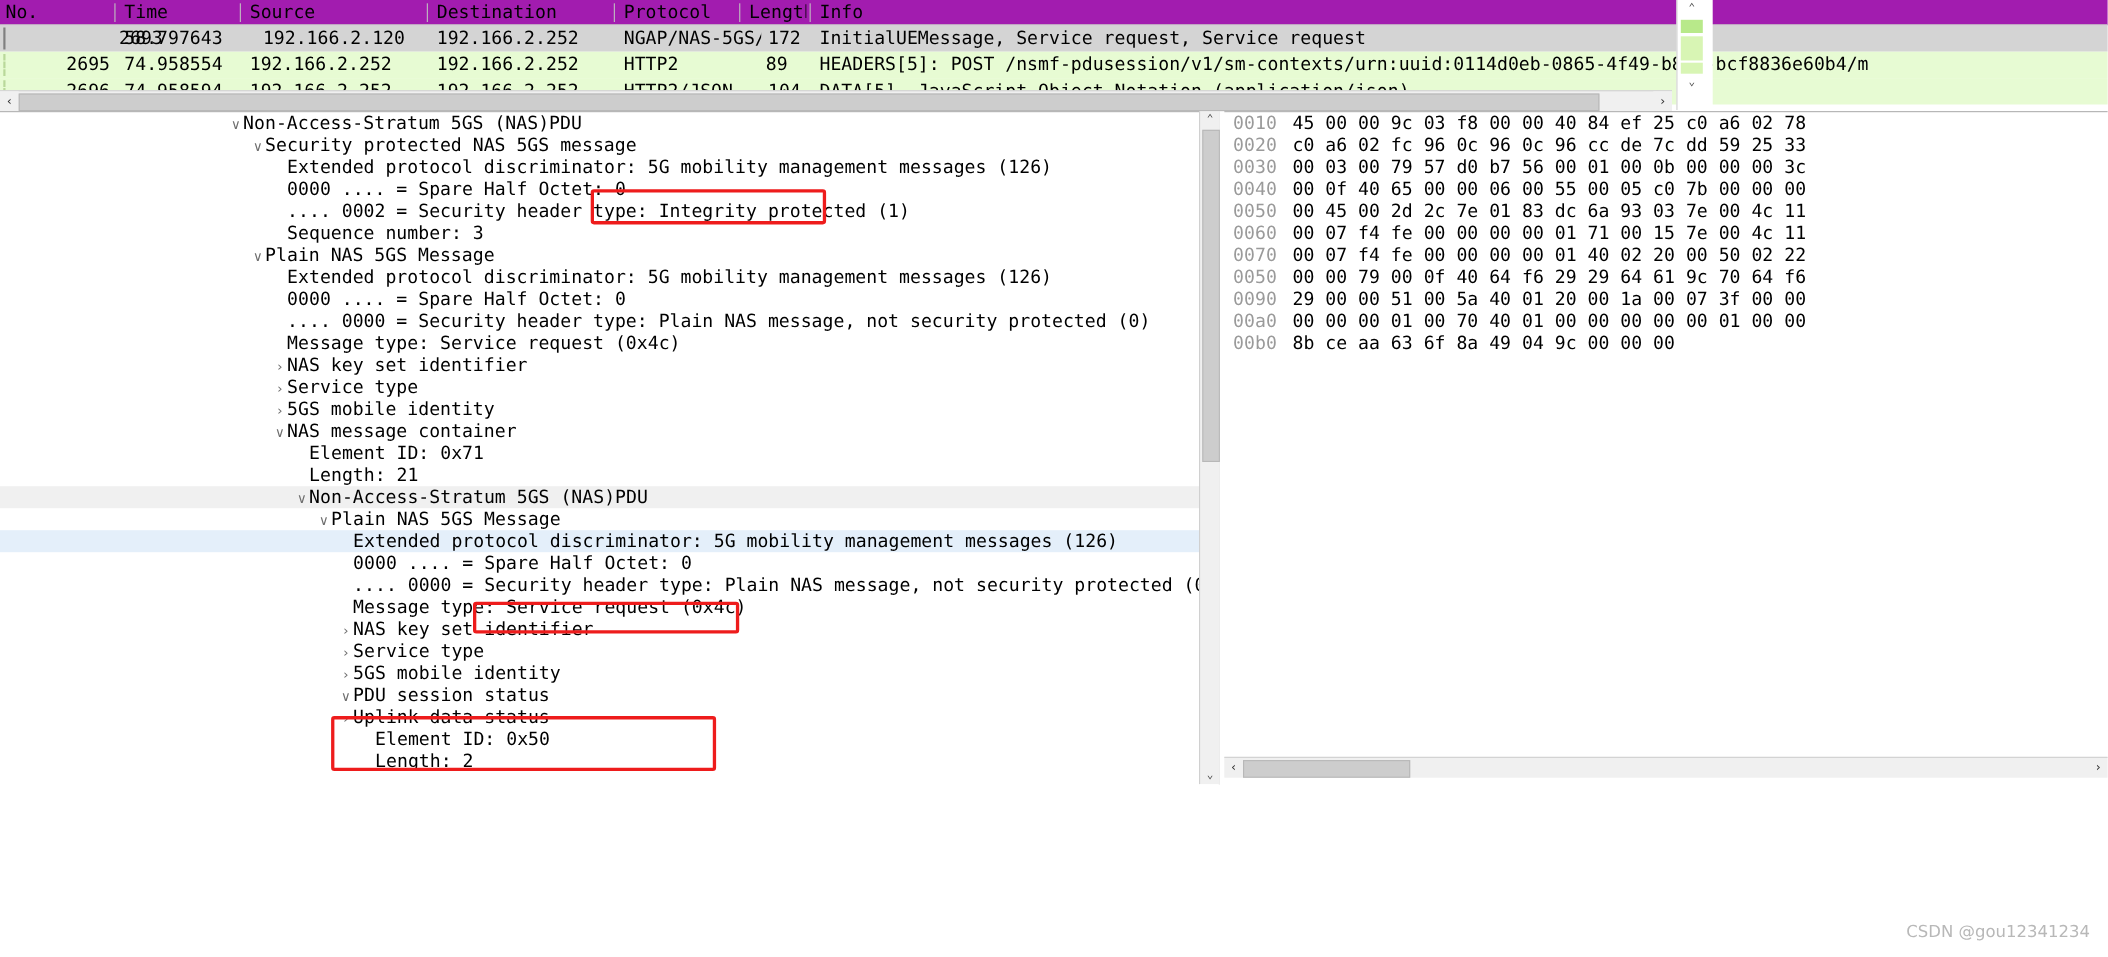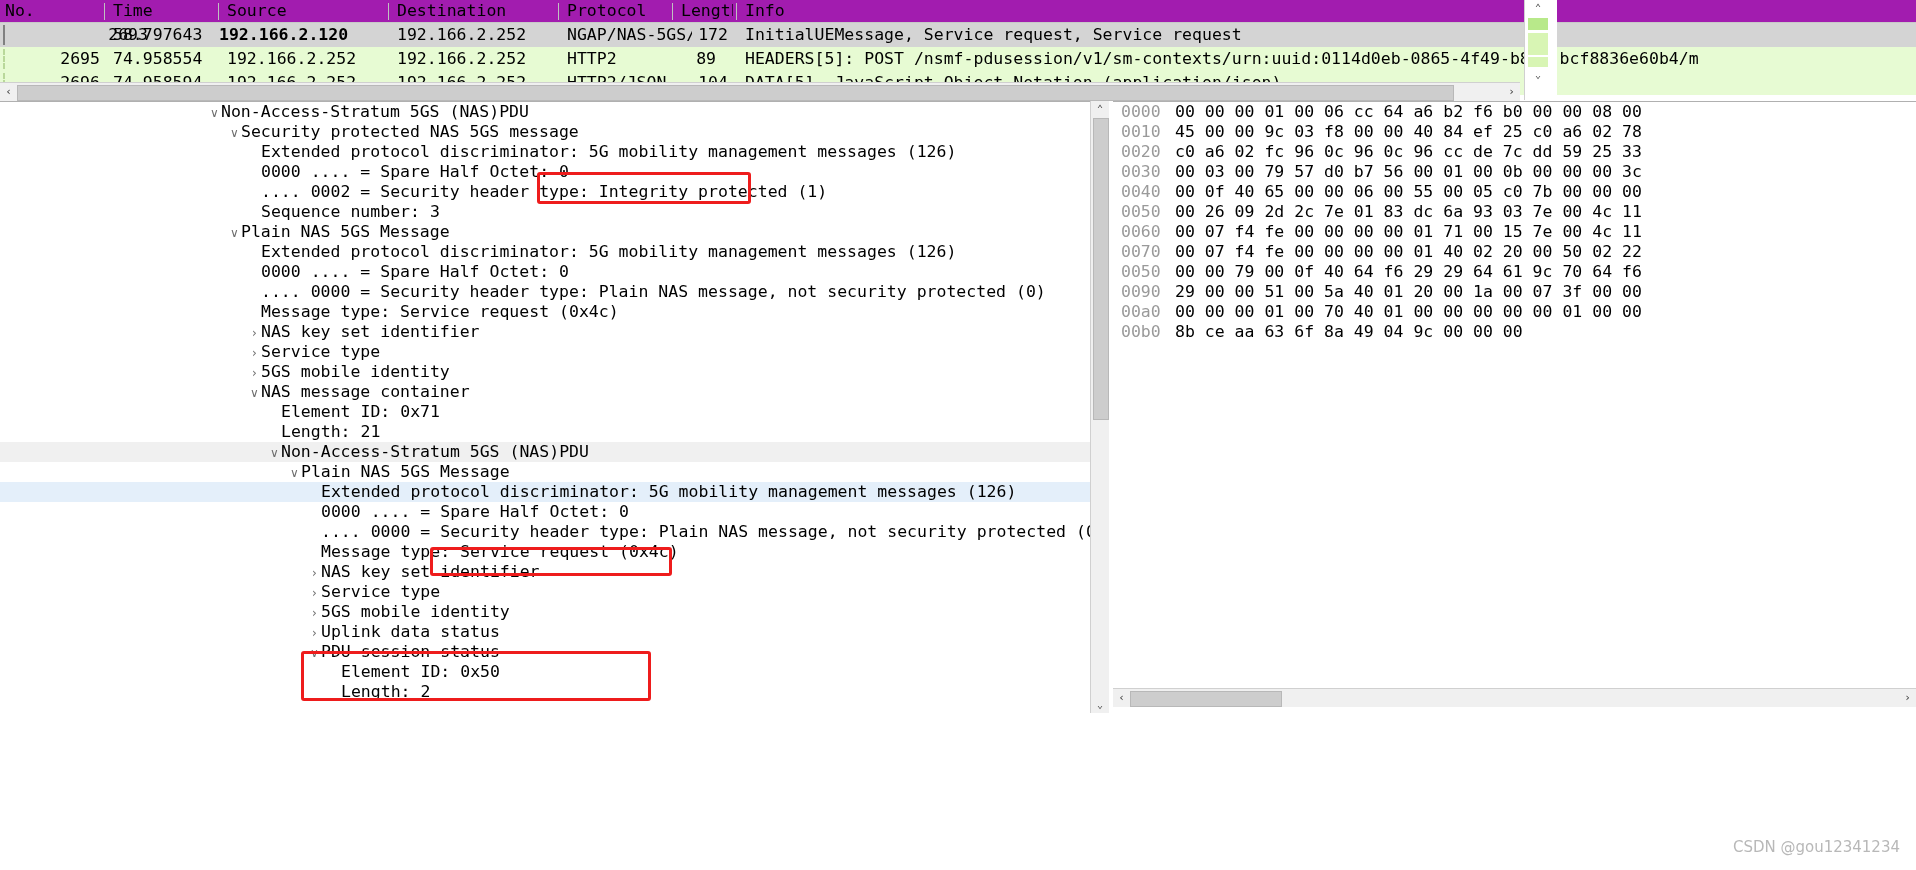--- a/index.html
+++ b/index.html
@@ -102,21 +102,21 @@
         <div class="col" style="left: 676px; width: 52px;">Length</div>
         <div class="sep" style="left: 672px;"></div>
         <div class="col" style="left: 740px; width: 1170px;">Info</div>
         <div class="sep" style="left: 736px;"></div>
       </div>
     <div id="pl-rows">
         <div class="pl-row selected">
           <div class="marker"></div>
           <div class="cell num" style="left: 0px; width: 100px; text-align: right; padding-left: 48px;">2693</div>
           <div class="cell" style="left: 108px; width: 110px; padding-left: 5px; box-sizing: border-box;">58.797643</div>
-          <div class="cell" style="left: 214px; width: 160px; padding-left: 5px; box-sizing: border-box; font-weight: bold;">192.166.2.120</div>
+          <div class="cell" style="left: 234px; width: 160px; padding-left: 5px; box-sizing: border-box;">192.166.2.120</div>
           <div class="cell" style="left: 392px; width: 160px; padding-left: 5px; box-sizing: border-box;">192.166.2.252</div>
           <div class="cell" style="left: 562px; width: 130px; padding-left: 5px; box-sizing: border-box;">NGAP/NAS-5GS/…</div>
           <div class="cell num" style="left: 676px; width: 52px; text-align: right;">172</div>
           <div class="cell" style="left: 740px; width: 1170px; padding-left: 5px; box-sizing: border-box;">InitialUEMessage, Service request, Service request</div>
         </div>
         <div class="pl-row green">
           <div class="marker"></div>
           <div class="cell num" style="left: 0px; width: 100px; text-align: right;">2695</div>
           <div class="cell" style="left: 108px; width: 110px; padding-left: 5px; box-sizing: border-box;">74.958554</div>
           <div class="cell" style="left: 222px; width: 160px; padding-left: 5px; box-sizing: border-box;">192.166.2.252</div>
@@ -173,41 +173,40 @@
         <div class="tree-row" style="padding-left: 268px;"><span class="twisty none"> </span><span class="lbl">Length: 21</span></div>
         <div class="tree-row sel-gray" style="padding-left: 268px;"><span class="twisty">∨</span><span class="lbl">Non-Access-Stratum 5GS (NAS)PDU</span></div>
         <div class="tree-row" style="padding-left: 288px;"><span class="twisty">∨</span><span class="lbl">Plain NAS 5GS Message</span></div>
         <div class="tree-row sel-blue" style="padding-left: 308px;"><span class="twisty none"> </span><span class="lbl">Extended protocol discriminator: 5G mobility management messages (126)</span></div>
         <div class="tree-row" style="padding-left: 308px;"><span class="twisty none"> </span><span class="lbl">0000 .... = Spare Half Octet: 0</span></div>
         <div class="tree-row" style="padding-left: 308px;"><span class="twisty none"> </span><span class="lbl">.... 0000 = Security header type: Plain NAS message, not security protected (0)</span></div>
         <div class="tree-row" style="padding-left: 308px;"><span class="twisty none"> </span><span class="lbl">Message type: Service request (0x4c)</span></div>
         <div class="tree-row" style="padding-left: 308px;"><span class="twisty">›</span><span class="lbl">NAS key set identifier</span></div>
         <div class="tree-row" style="padding-left: 308px;"><span class="twisty">›</span><span class="lbl">Service type</span></div>
         <div class="tree-row" style="padding-left: 308px;"><span class="twisty">›</span><span class="lbl">5GS mobile identity</span></div>
+        <div class="tree-row" style="padding-left: 308px;"><span class="twisty">∨</span><span class="lbl">PDU session status</span></div>
         <div class="tree-row" style="padding-left: 308px;"><span class="twisty">›</span><span class="lbl">Uplink data status</span></div>
-        <div class="tree-row" style="padding-left: 308px;"><span class="twisty">∨</span><span class="lbl">PDU session status</span></div>
         <div class="tree-row" style="padding-left: 328px;"><span class="twisty none"> </span><span class="lbl">Element ID: 0x50</span></div>
         <div class="tree-row" style="padding-left: 328px;"><span class="twisty none"> </span><span class="lbl">Length: 2</span></div>
       </div>
   </div>
 
   <div class="det-vscroll">
     <div class="arrow u">⌃</div>
     <div class="thumb"></div>
     <div class="arrow d">⌄</div>
   </div>
 
   <div class="hexpane">
     <div id="hex-rows">
-        <div class="hex-row"><span class="hex-off">0000</span><span class="hex-bytes">00 00 00 01 00 06 cc 64  a6 b2 f6 b0 00 00 08 00</span></div>
         <div class="hex-row"><span class="hex-off">0010</span><span class="hex-bytes">45 00 00 9c 03 f8 00 00  40 84 ef 25 c0 a6 02 78</span></div>
         <div class="hex-row"><span class="hex-off">0020</span><span class="hex-bytes">c0 a6 02 fc 96 0c 96 0c  96 cc de 7c dd 59 25 33</span></div>
         <div class="hex-row"><span class="hex-off">0030</span><span class="hex-bytes">00 03 00 79 57 d0 b7 56  00 01 00 0b 00 00 00 3c</span></div>
         <div class="hex-row"><span class="hex-off">0040</span><span class="hex-bytes">00 0f 40 65 00 00 06 00  55 00 05 c0 7b 00 00 00</span></div>
-        <div class="hex-row"><span class="hex-off">0050</span><span class="hex-bytes">00 26 09 2d 2c 7e 01 83  dc 6a 93 03 7e 00 4c 11</span></div>
+        <div class="hex-row"><span class="hex-off">0050</span><span class="hex-bytes">00 45 00 2d 2c 7e 01 83  dc 6a 93 03 7e 00 4c 11</span></div>
         <div class="hex-row"><span class="hex-off">0060</span><span class="hex-bytes">00 07 f4 fe 00 00 00 00  01 71 00 15 7e 00 4c 11</span></div>
         <div class="hex-row"><span class="hex-off">0070</span><span class="hex-bytes">00 07 f4 fe 00 00 00 00  01 40 02 20 00 50 02 22</span></div>
         <div class="hex-row"><span class="hex-off">0050</span><span class="hex-bytes">00 00 79 00 0f 40 64 f6  29 29 64 61 9c 70 64 f6</span></div>
         <div class="hex-row"><span class="hex-off">0090</span><span class="hex-bytes">29 00 00 51 00 5a 40 01  20 00 1a 00 07 3f 00 00</span></div>
         <div class="hex-row"><span class="hex-off">00a0</span><span class="hex-bytes">00 00 00 01 00 70 40 01  00 00 00 00 00 01 00 00</span></div>
         <div class="hex-row"><span class="hex-off">00b0</span><span class="hex-bytes">8b ce aa 63 6f 8a 49 04  9c 00 00 00</span></div>
       </div>
   </div>
 
   <div class="hex-hscroll">

